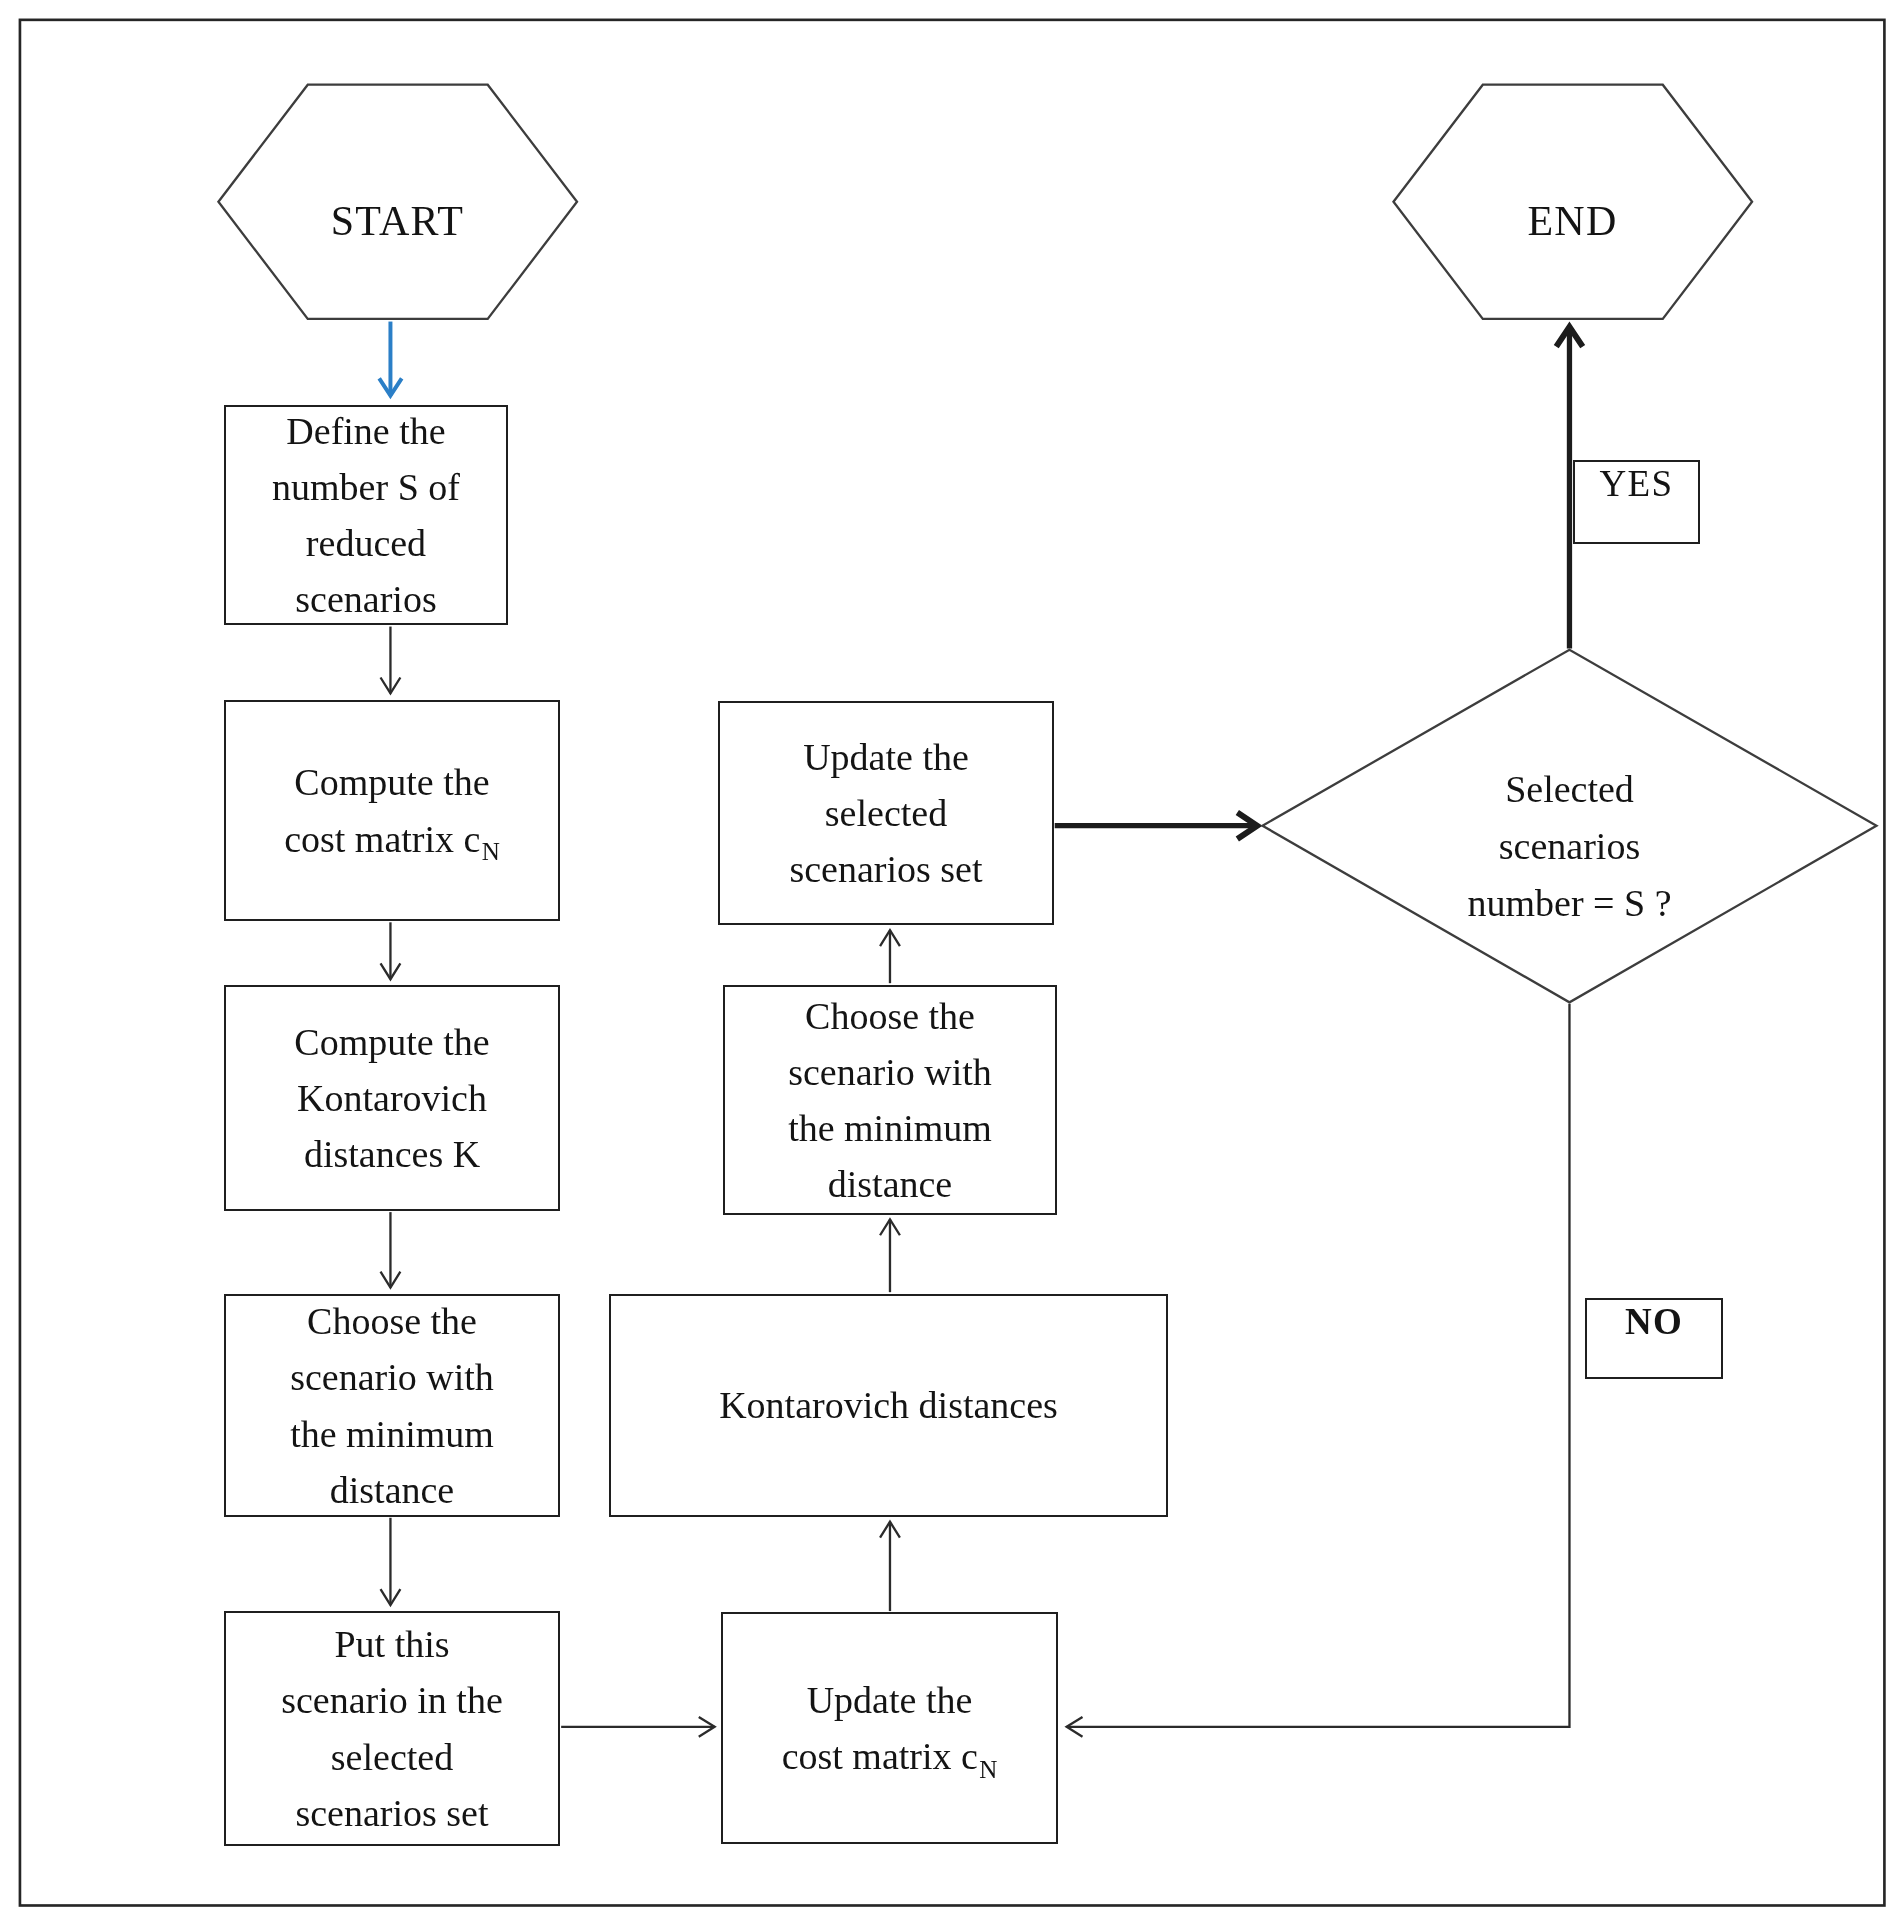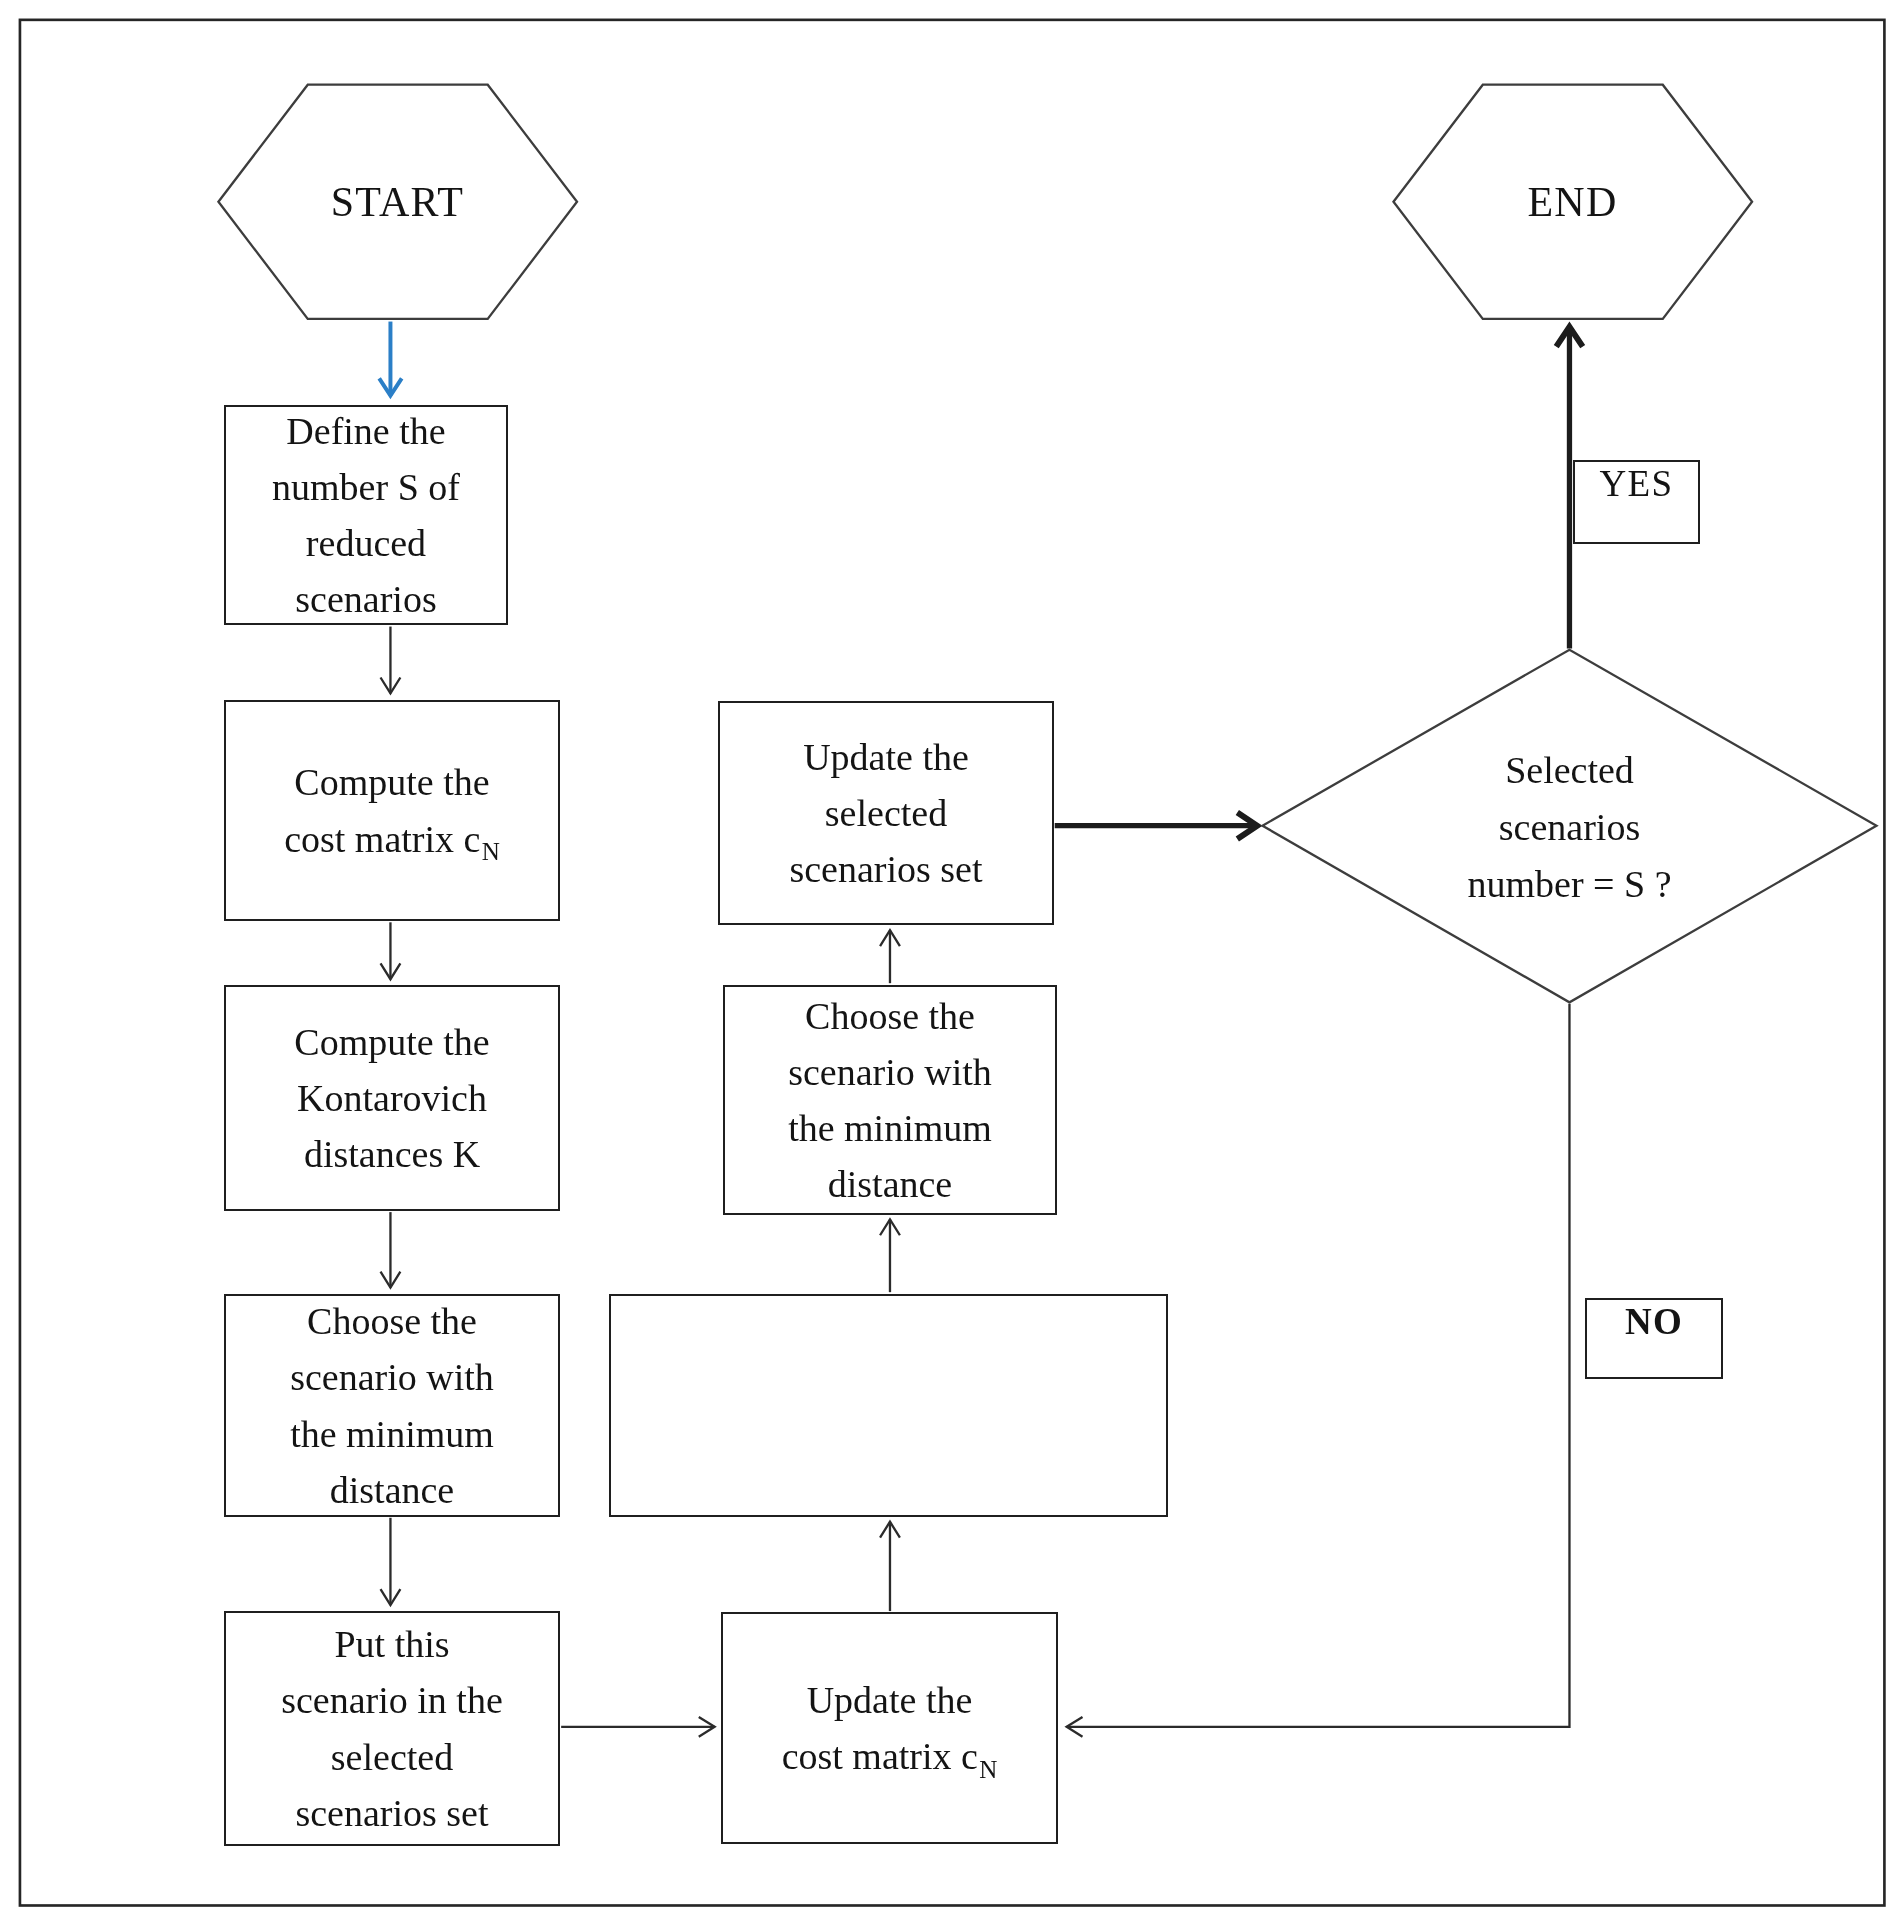--- a/index.html
+++ b/index.html
@@ -25,20 +25,21 @@
     line-height:1.48;
   }
   .shapelabel{
     position:absolute;
     display:flex;
     align-items:center;
     justify-content:center;
     text-align:center;
     z-index:2;
     background:transparent;
+    margin-top:19px;
   }
   .hexlabel{font-size:42px;letter-spacing:1.3px;}
   .diamondlabel{font-size:38px;line-height:1.5;}
   .tag{
     position:absolute;
     box-sizing:border-box;
     background:#ffffff;
     border:2.6px solid #1f1f1f;
     display:flex;justify-content:center;
     font-size:37px;letter-spacing:1.3px;
@@ -146,20 +147,21 @@
     <div>
       <span class="ln">Choose the</span>
       <span class="ln">scenario with</span>
       <span class="ln">the minimum</span>
       <span class="ln">distance</span>
     </div>
   </div>
 
   <div class="node" style="left:609px;top:1294px;width:559px;height:223px;">
     <div>
+      <span class="ln">Kontarovich distances</span>
     </div>
   </div>
 
   <div class="node" style="left:721px;top:1612px;width:337px;height:232px;">
     <div>
       <span class="ln">Update the</span>
       <span class="ln"><span>cost matrix c</span><sub class="sub">N</sub></span>
     </div>
   </div>
 

